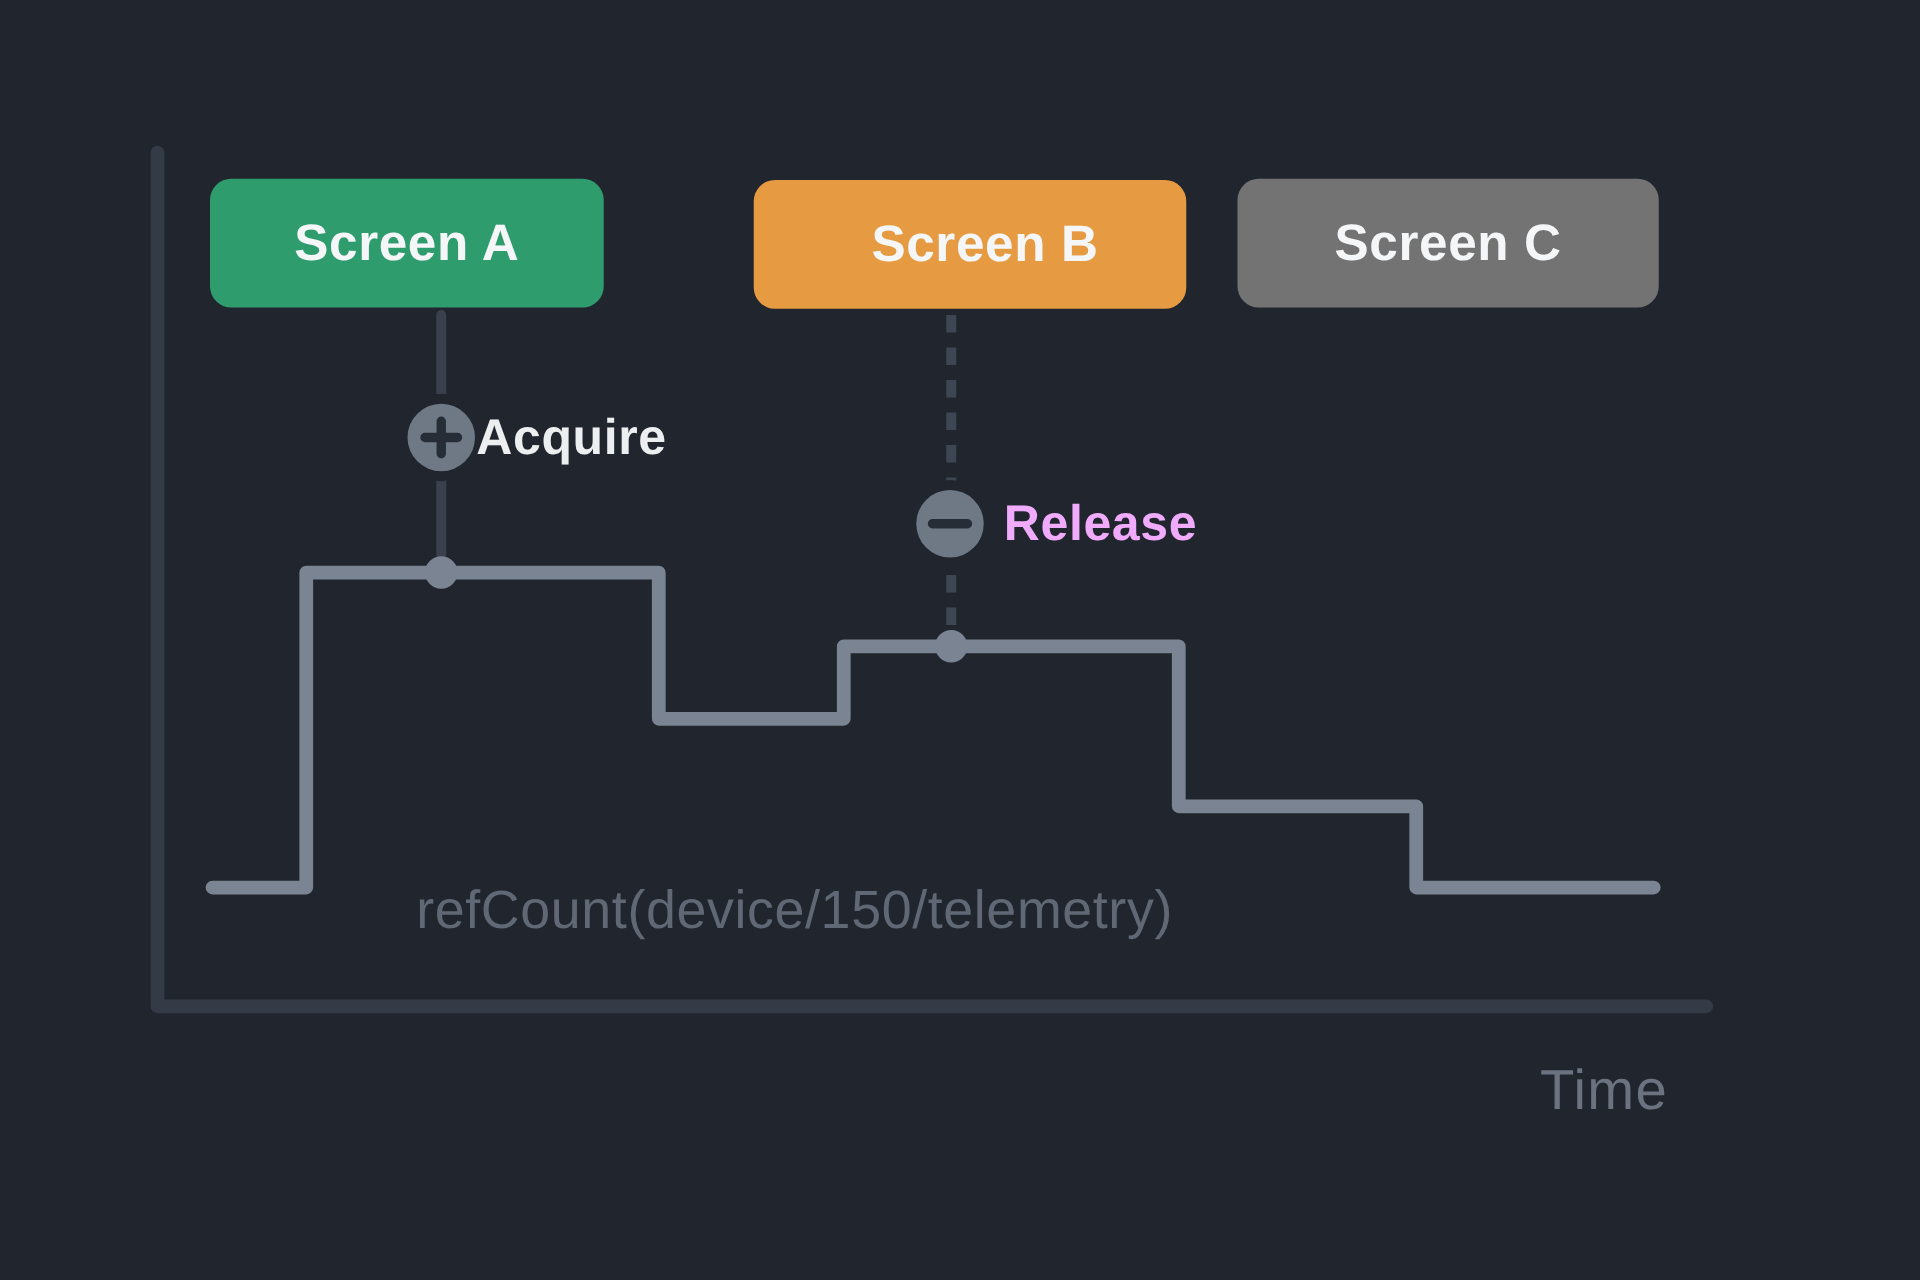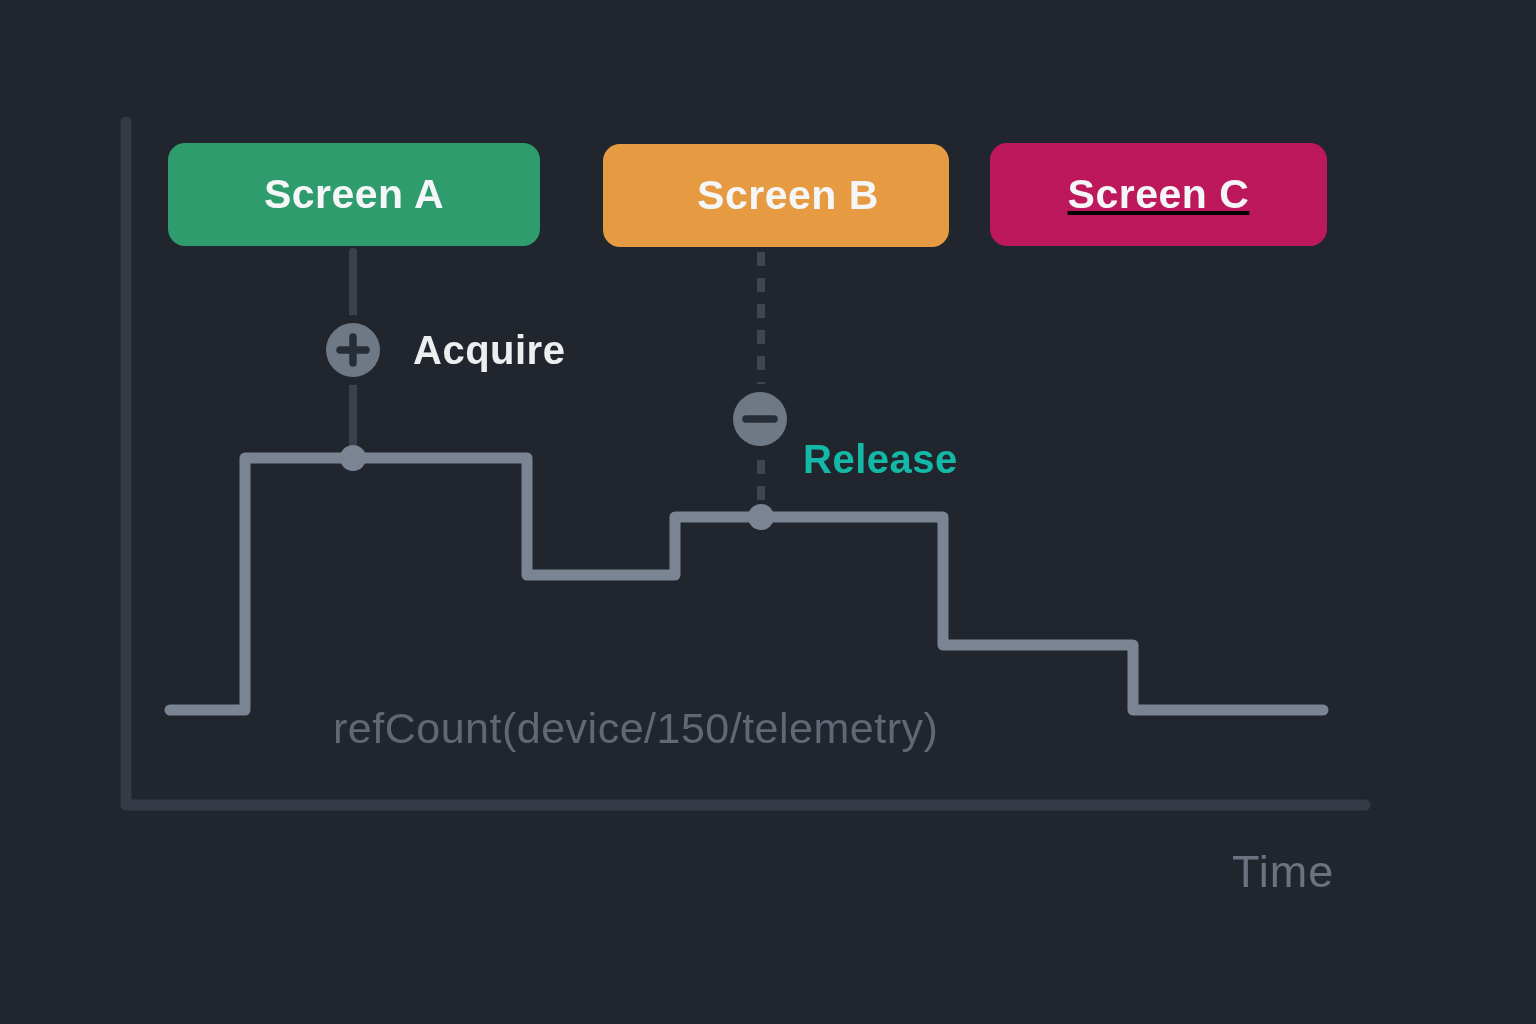--- a/index.html
+++ b/index.html
@@ -29,21 +29,21 @@
     display: flex;
     align-items: center;
     justify-content: center;
   }
   .screen-box .screen-label {
     font-size: 41px;
     font-weight: 600;
     letter-spacing: 0.5px;
     color: #f4f6f7;
   }
-  #box-a { left: 168px; top: 143px; width: 372px; }
+  #box-a { left: 168px; top: 143px; width: 315px; }
   #box-b { left: 603px; top: 144px; width: 322px; padding-left: 24px; }
   #box-c { left: 990px; top: 143px; width: 337px; }
 
   
   .badge {
     position: absolute;
     width: 54px;
     height: 54px;
     border-radius: 50%;
     box-shadow: 0 0 0 8px #21262e; 
@@ -56,21 +56,21 @@
 
   
   .event-label {
     position: absolute;
     height: 54px;
     line-height: 54px;
     font-size: 40px;
     font-weight: 600;
     letter-spacing: 0.5px;
   }
-  #label-acquire { left: 413px; top: 323px; }
+  #label-acquire { left: 381px; top: 323px; }
   #label-release { left: 803px; top: 392px; }
 
   
   .ref-label {
     position: absolute;
     left: 333px;
     top: 704px;
     font-size: 43px;
     font-weight: 400;
     letter-spacing: 0.5px;
@@ -106,36 +106,36 @@
   </svg>
 
   <div class="screen-box" id="box-a" style="background-color: rgb(47, 156, 110);">
     <span class="screen-label" style="color: rgb(244, 246, 247);">Screen A</span>
   </div>
 
   <div class="screen-box" id="box-b" style="background-color: rgb(230, 155, 67);">
     <span class="screen-label" style="color: rgb(244, 246, 247);">Screen B</span>
   </div>
 
-  <div class="screen-box" id="box-c" style="background-color: #be185d; text-decoration: underline;">
+  <div class="screen-box" id="box-c" style="background-color: #737373;">
     <span class="screen-label" style="color: rgb(244, 246, 247);">Screen C</span>
   </div>
 
   <div class="badge" id="badge-acquire" style="background-color: rgb(111, 121, 134);">
     <svg width="54" height="54" viewBox="0 0 54 54">
       <line x1="14" y1="27" x2="40" y2="27" stroke-width="7.5" stroke-linecap="round" stroke="#272d37"></line>
       <line x1="27" y1="14" x2="27" y2="40" stroke-width="7.5" stroke-linecap="round" stroke="#272d37"></line>
     </svg>
   </div>
 
   <div class="badge" id="badge-release" style="background-color: rgb(111, 121, 134);">
     <svg width="54" height="54" viewBox="0 0 54 54">
       <line x1="13" y1="27" x2="41" y2="27" stroke-width="7.5" stroke-linecap="round" stroke="#272d37"></line>
     </svg>
   </div>
 
   <div class="event-label" id="label-acquire" style="color: rgb(236, 238, 240);">Acquire</div>
-  <div class="event-label" id="label-release" style="color: #14b8a6; margin-top: 40px;">Release</div>
+  <div class="event-label" id="label-release" style="color: #f0abfc;">Release</div>
 
   <div class="ref-label" style="color: rgb(95, 104, 116);">refCount(device/150/telemetry)</div>
 
   <div class="time-label" style="color: rgb(107, 115, 128);">Time</div>
 </div>
 
 </body></html>

